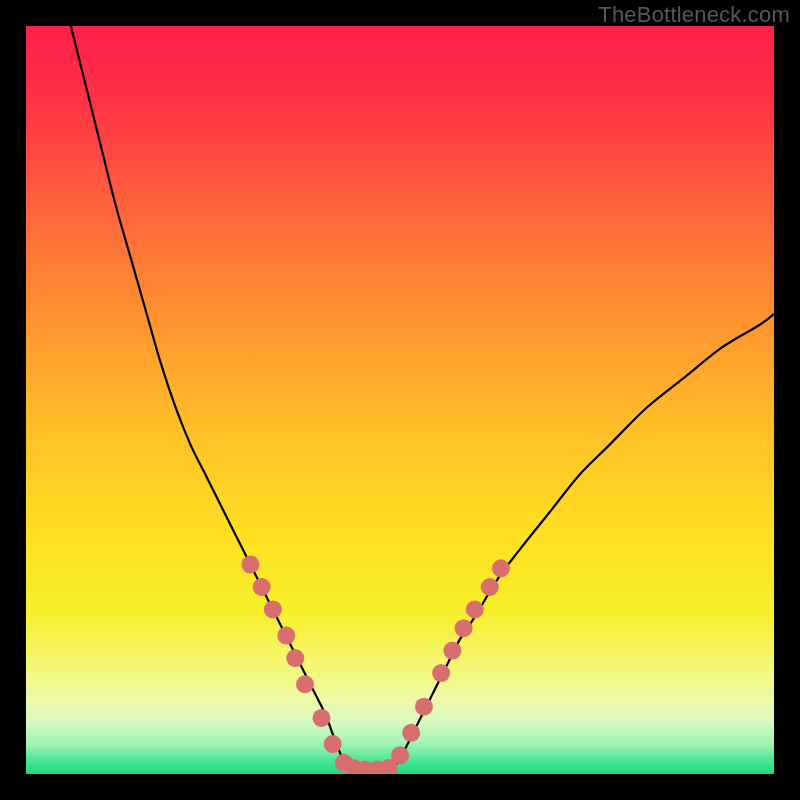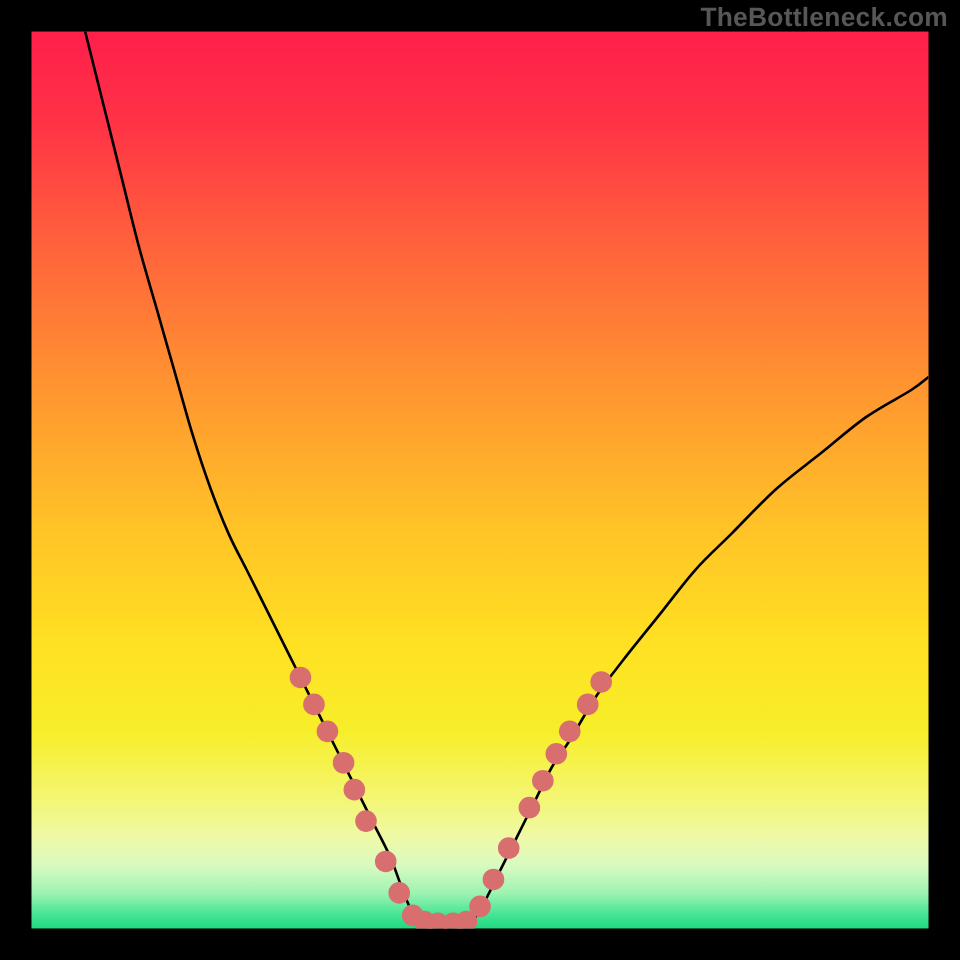--- a/index.html
+++ b/index.html
@@ -36,21 +36,21 @@
     inset: 0;
     width: 100%;
     height: 100%;
   }
   .watermark {
     position: absolute;
     top: 2px;
     right: 10px;
     color: #575757;
     font-size: 22px;
-    font-weight: 700;
+    font-weight: 400;
     letter-spacing: 0.2px;
   }
 </style>
 </head>
 <body>
 
 <div class="frame">
   <div class="plot">
     <svg class="gradient" viewBox="0 0 100 100" preserveAspectRatio="none">
       <defs>

